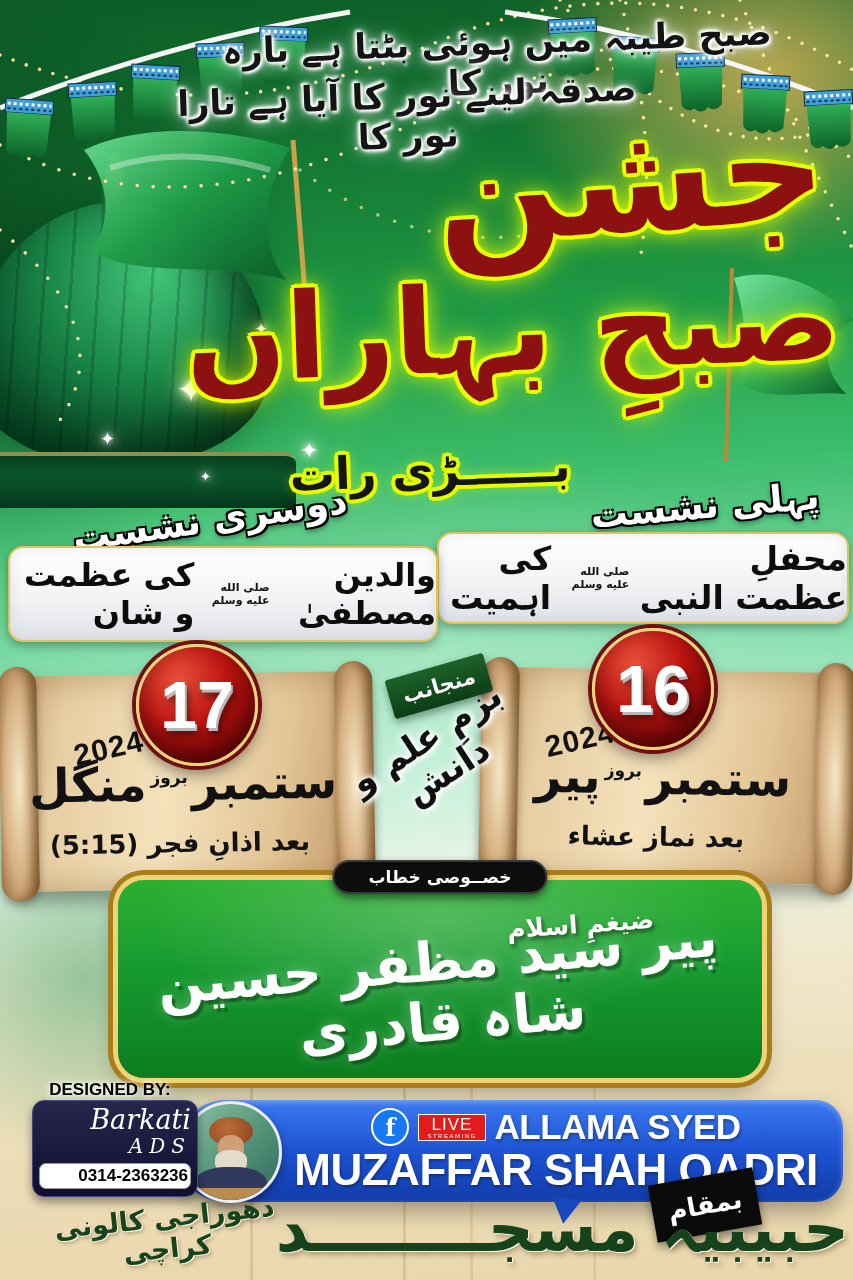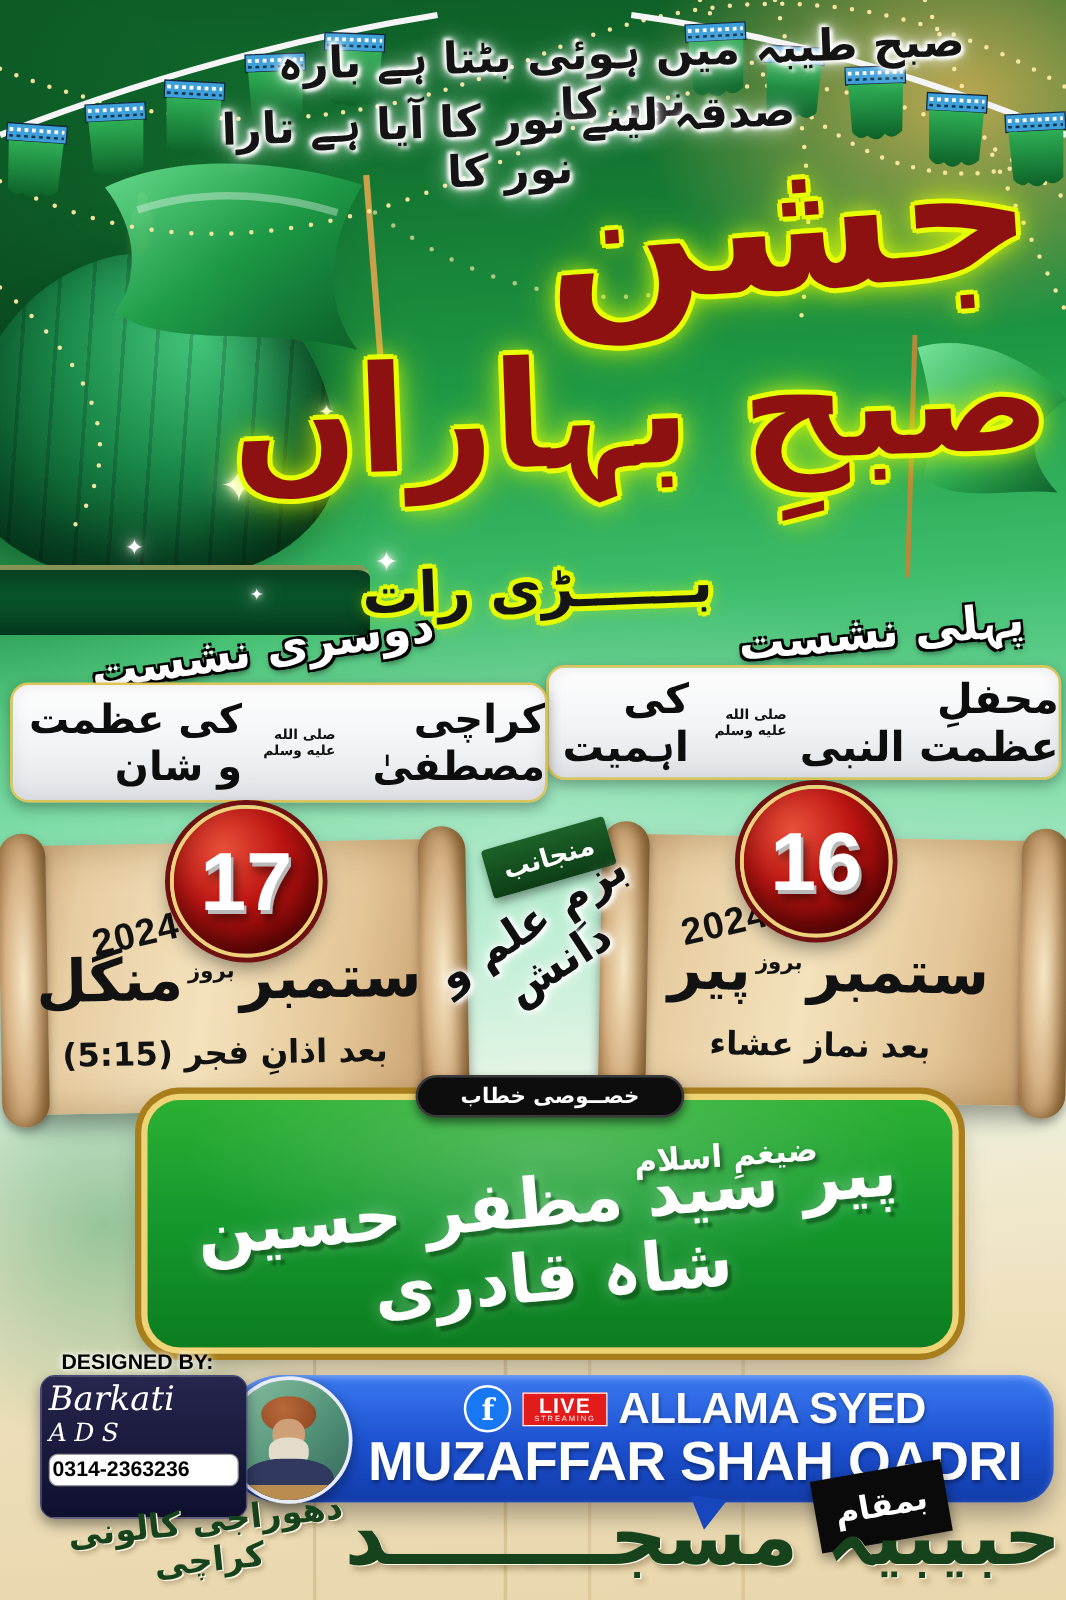--- a/index.html
+++ b/index.html
@@ -88,21 +88,21 @@
   .speaker-honorific{position:absolute;right:108px;top:30px;color:#fff;font-size:25px;font-weight:bold;
     transform:rotate(-4deg);text-shadow:2px 3px 4px rgba(0,0,0,.5);}
   .speaker-name{position:absolute;left:24px;right:24px;top:52px;text-align:center;color:#fff;
     font-size:54px;font-weight:bold;line-height:1.12;transform:rotate(-5deg);
     text-shadow:3px 4px 2px rgba(0,60,10,.55),0 0 14px rgba(255,255,255,.35);}
 
   
   .designer-label{font-family:"Liberation Sans",sans-serif;font-weight:bold;font-size:17px;color:#000;
     text-shadow:0 0 4px #fff,0 0 8px #fff;}
   .designer-box{background:linear-gradient(180deg,#26264e,#0f0f2e);border:1px solid #45457a;border-radius:12px;
-    width:152px;text-align:left;padding:5px 6px 25px;box-shadow:0 5px 10px rgba(0,0,0,.4);}
+    width:152px;text-align:right;padding:5px 6px 7px;box-shadow:0 5px 10px rgba(0,0,0,.4);}
   .designer-name{font-family:"DejaVu Serif",serif;font-style:italic;font-size:27px;color:#fff;line-height:1.05;}
   .designer-suffix{font-family:"DejaVu Serif",serif;font-style:italic;font-size:20px;letter-spacing:6px;color:#fff;}
   .designer-phone{background:#fff;border:1px solid #9a9a9a;border-radius:7px;margin-top:5px;
     font-family:"Liberation Sans",sans-serif;font-weight:bold;font-size:17px;color:#000;padding:2px 2px;}
 
   
   .live-banner{left:175px;top:1100px;width:668px;height:102px;border-radius:52px 28px 28px 52px;
     background:linear-gradient(180deg,#3a79f0 0%,#1c50cf 55%,#123CA9 100%);
     box-shadow:0 10px 20px rgba(0,0,0,.3), inset 0 2px 6px rgba(255,255,255,.35);z-index:8;}
   .live-tail{position:absolute;left:375px;top:98px;width:0;height:0;
@@ -118,21 +118,21 @@
   .avatar .body{position:absolute;left:12%;bottom:-4%;width:76%;height:38%;border-radius:42% 42% 0 0;background:#31395f;}
   .avatar .desk{position:absolute;left:0;bottom:0;width:100%;height:13%;background:#b98c4f;}
   .live-content{position:absolute;left:108px;right:14px;top:7px;text-align:center;color:#fff;
     font-family:"Liberation Sans",sans-serif;}
   .live-line1{display:flex;align-items:center;justify-content:center;gap:9px;}
   .fb-circle{width:34px;height:34px;border-radius:50%;background:#1877f2;border:2px solid #fff;
     display:flex;align-items:center;justify-content:center;color:#fff;font-weight:bold;font-size:24px;
     font-family:"DejaVu Serif",serif;}
   .live-badge{background:#e31b1b;border:1px solid #fff;padding:1px 8px;display:flex;flex-direction:column;
     align-items:center;line-height:1;}
-  .live-word{font-size:17px;font-weight:bold;letter-spacing:1px;}
+  .live-word{font-size:17px;font-weight:normal;letter-spacing:1px;}
   .streaming-word{font-size:6px;letter-spacing:1.5px;}
   .live-name1{font-size:35px;font-weight:bold;letter-spacing:-.5px;text-shadow:1px 2px 3px rgba(0,0,0,.35);}
   .live-name2{font-size:44px;font-weight:bold;letter-spacing:-.5px;line-height:1.05;
     text-shadow:1px 2px 3px rgba(0,0,0,.35);}
 
   
   .venue-badge{left:652px;top:1176px;width:106px;height:58px;background:#0a0a0a;transform:rotate(-10deg);
     display:flex;align-items:center;justify-content:center;color:#fff;font-size:26px;font-weight:bold;
     box-shadow:0 5px 10px rgba(0,0,0,.45);z-index:9;}
   .venue-name{right:4px;top:1192px;font-size:64px;font-weight:bold;color:#17431c;white-space:nowrap;
@@ -283,21 +283,21 @@
 
   <div class="abs urdu white-black noi" style="left:565px;top:484px;width:280px;text-align:center;font-size:37px;transform:rotate(-5deg);z-index:5;">پہلی نشست</div>
   <div class="abs urdu session-bar" style="left:437px;top:532px;width:408px;height:88px;font-size:33px;z-index:5;">
     <span>محفلِ عظمت النبی</span>
       <sup class="durood">صلى الله عليه وسلم</sup>
       <span>کی اہمیت</span>
   </div>
 
   <div class="abs urdu white-black noi" style="left:55px;top:498px;width:310px;text-align:center;font-size:37px;transform:rotate(-8deg);z-index:5;">دوسری نشست</div>
   <div class="abs urdu session-bar" style="left:8px;top:546px;width:426px;height:92px;font-size:32px;z-index:5;">
-    <span>کراچی مصطفیٰ</span>
+    <span>والدین مصطفیٰ</span>
       <sup class="durood">صلى الله عليه وسلم</sup>
       <span>کی عظمت و شان</span>
   </div>
 
   <div class="abs scroll" style="left:488px;top:670px;width:358px;height:212px;transform:rotate(1deg);z-index:5;">
     <div class="abs scroll-year" style="left:56px;top:54px;transform:rotate(-14deg);">2024</div>
     <div class="abs urdu scroll-month" style="left:16px;right:24px;top:84px;text-align:center;">
       <span>ستمبر</span><span class="small">بروز</span><span>پیر</span>
     </div>
     <div class="abs urdu scroll-time" style="left:20px;right:40px;top:152px;text-align:center;">بعد نماز عشاء</div>

